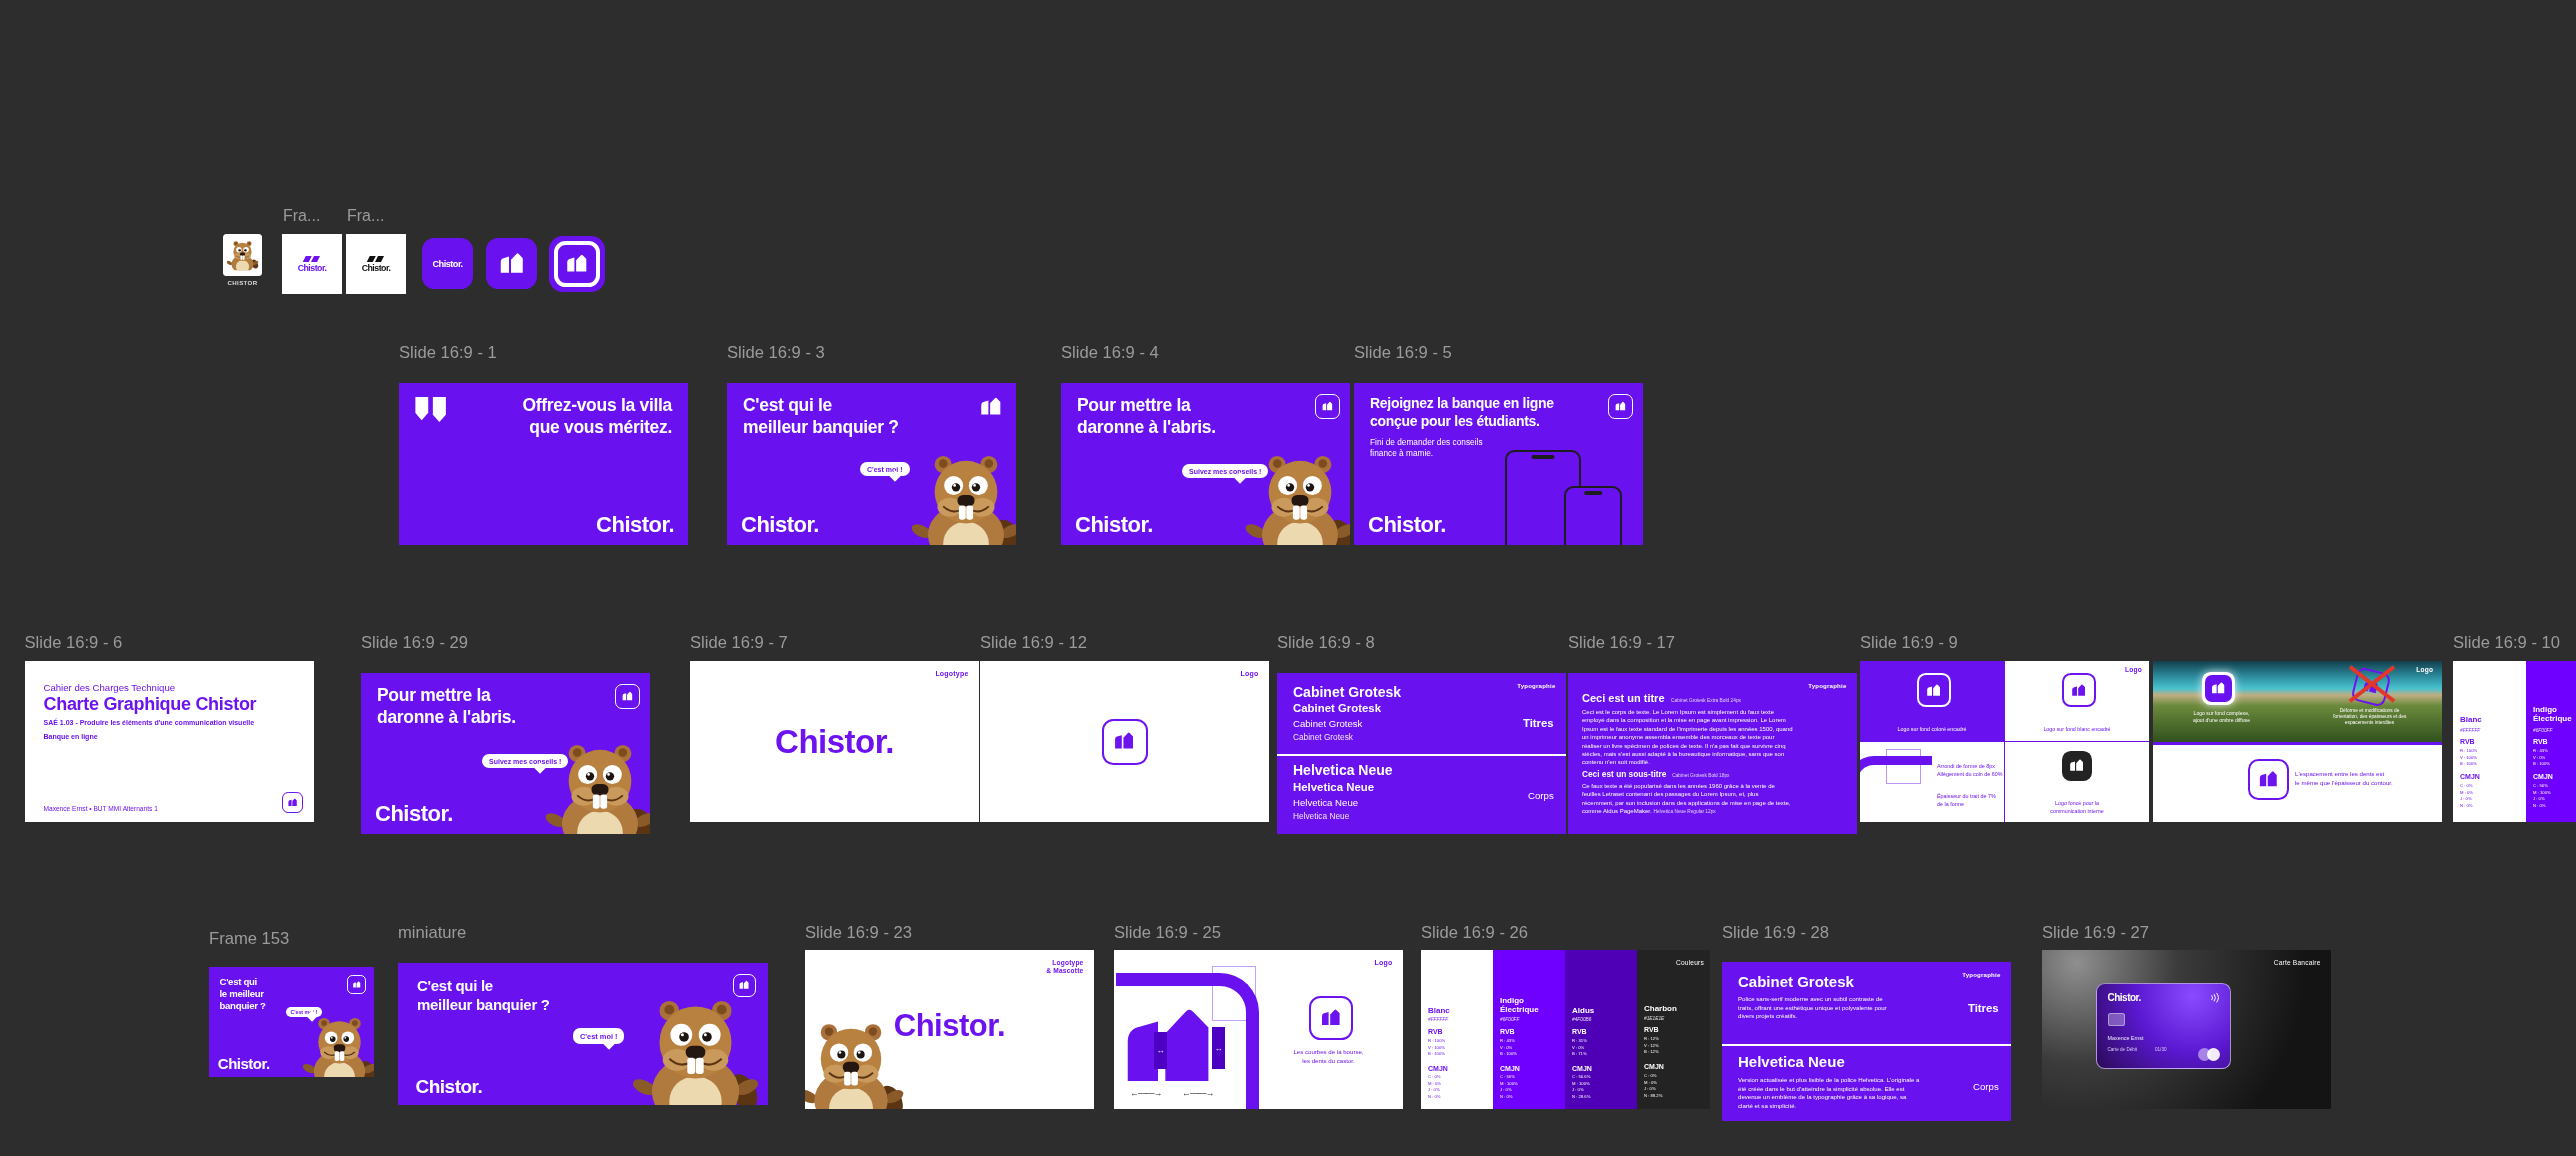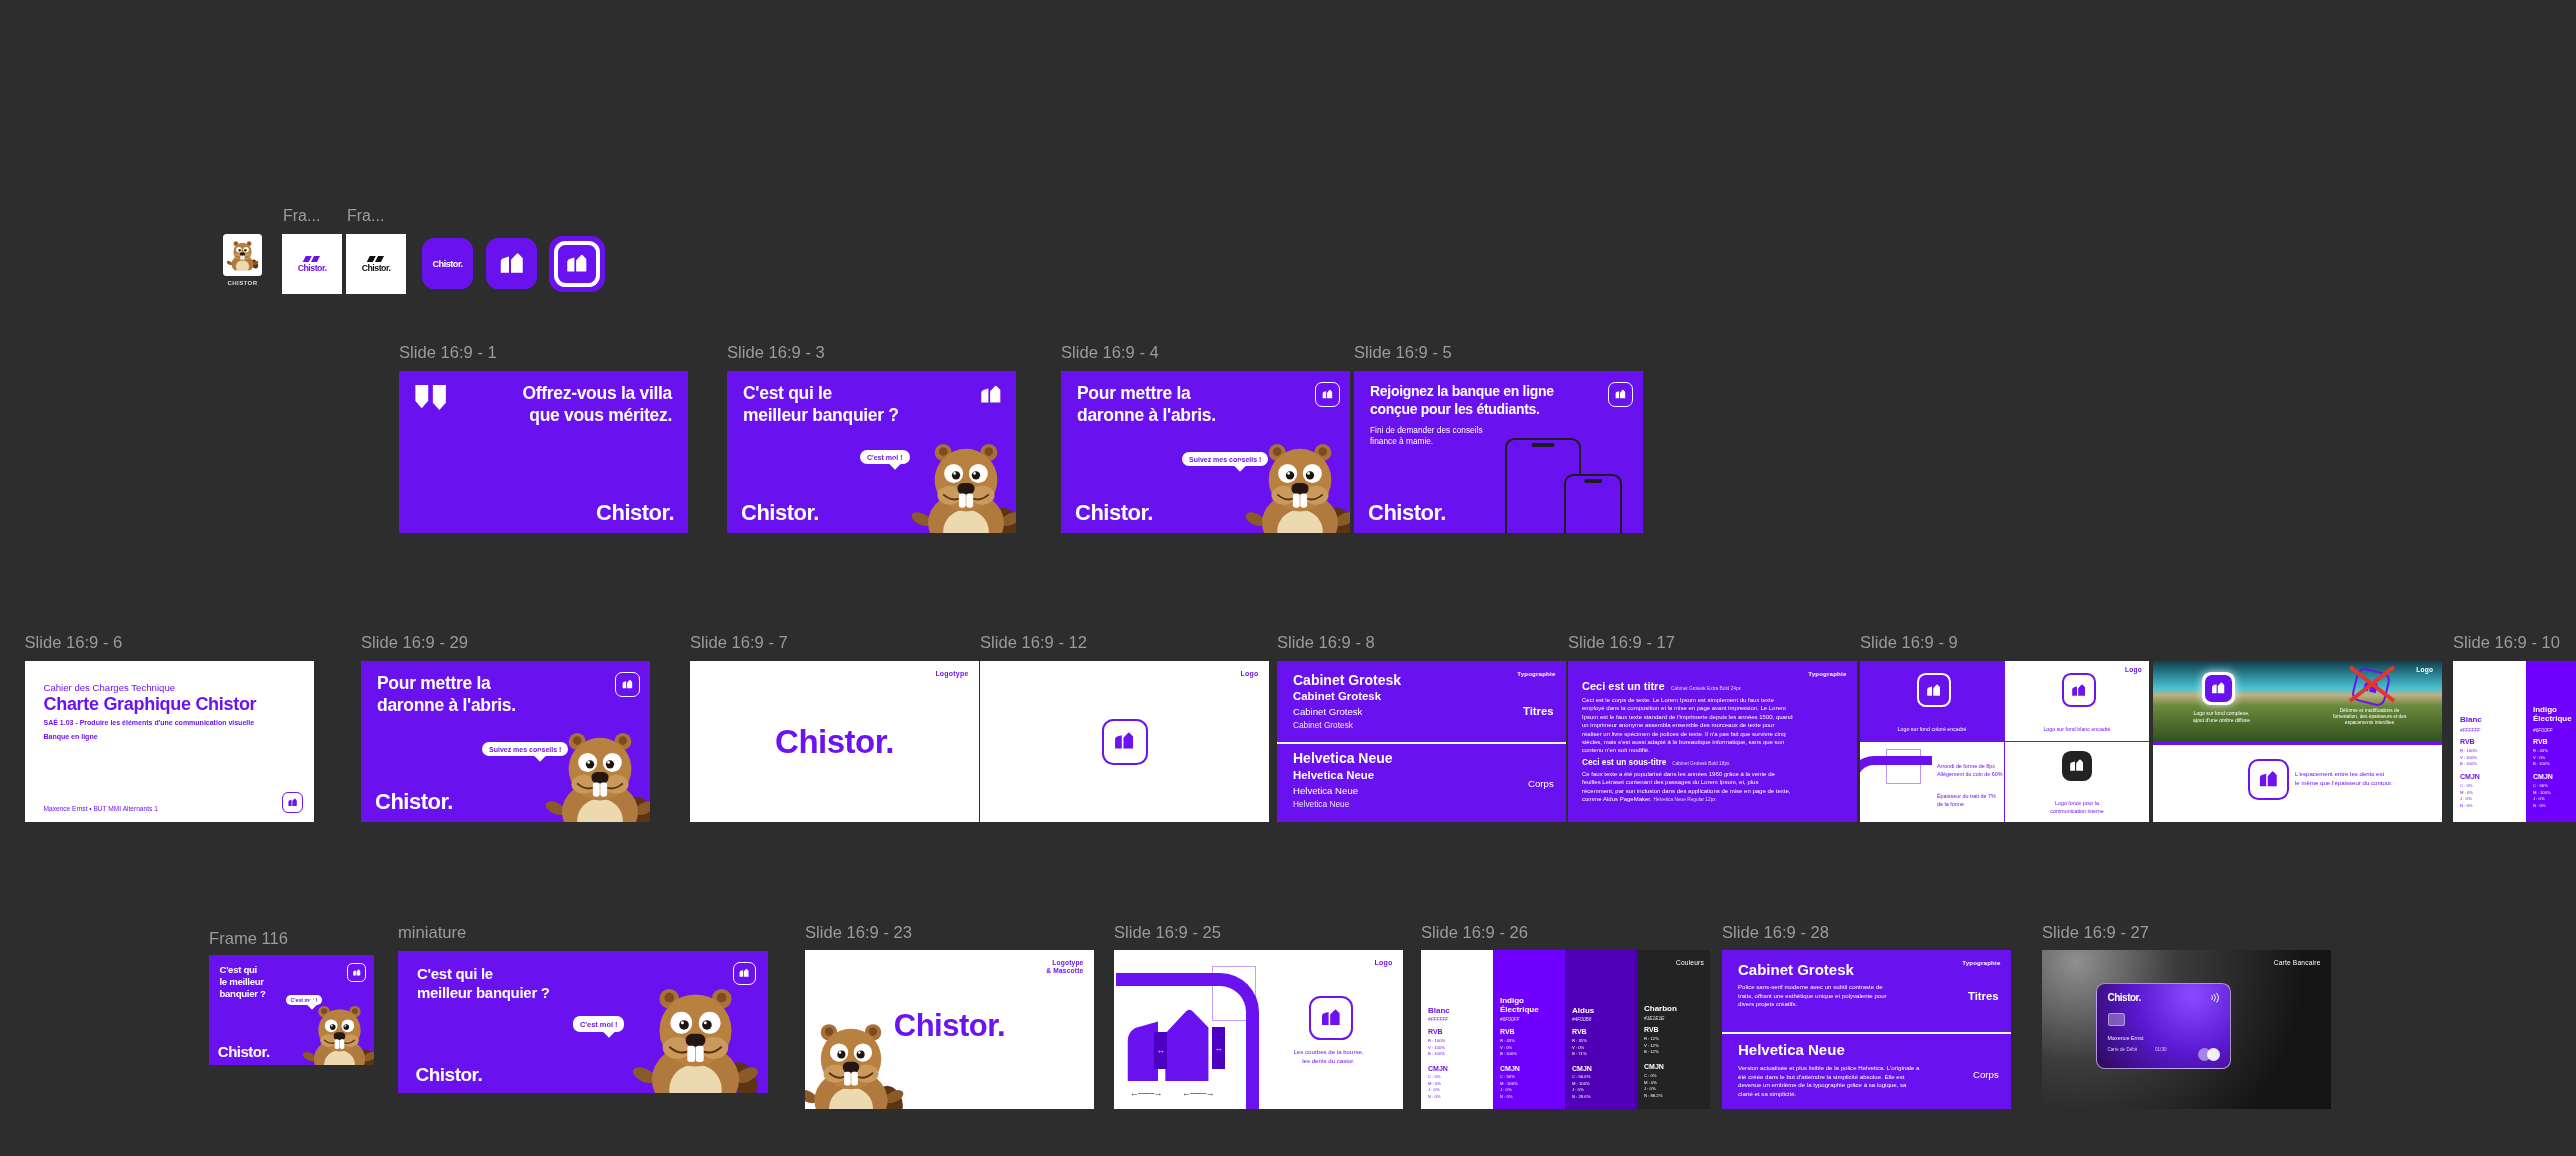--- a/index.html
+++ b/index.html
@@ -1,19 +1,19 @@
 <!DOCTYPE html>
 <html style="font-size:14px"><head>
 <meta charset="utf-8">
 <style>
   html,body{margin:0;padding:0;background:#2D2D2D;font-family:"Liberation Sans",sans-serif;}
   #canvas{position:relative;width:2576px;height:1157px;background:#2D2D2D;overflow:hidden;}
   .lbl{position:absolute;color:#9B9B9B;font-size:16.6px;white-space:nowrap;cursor:default;}
   .slide{position:absolute;overflow:hidden;}
-  .ps{background:#6A11F0;color:#fff;}
+  .ps{background:#6A11F0;color:#fff;margin-top:12px;}
   .ws{background:#ffffff;color:#6C13F0;}
   .pre{white-space:pre-line;}
   .abs{position:absolute;}
   .hl{font-weight:700;letter-spacing:-0.3px;line-height:1.24;}
   .wm{font-weight:800;letter-spacing:-0.5px;}
   .tag{position:absolute;font-weight:700;letter-spacing:0.2px;}
   .badge{position:absolute;border:1.8px solid currentColor;border-radius:7px;display:flex;align-items:center;justify-content:center;}
   .bubble{position:absolute;background:#fff;color:#6C13F0;font-weight:700;border-radius:7px;padding:3.5px 7px;}
   .bubble::after{content:"";position:absolute;left:62%;bottom:-3.5px;width:8px;height:8px;background:#fff;transform:rotate(45deg);}
   .divider{position:absolute;left:0;right:0;height:1.8px;background:#fff;}
@@ -352,21 +352,21 @@
 B : 100%</div>
       <div class="cmode" style="top:112px">CMJN</div>
       <div class="cvals pre" style="top:122px">C : 56%
 M : 100%
 J : 0%
 N : 0%</div>
     </div>
 
   </div>
 
-  <div class="lbl" style="left:209px;top:929px">Frame 116</div>
+  <div class="lbl" style="left:209px;top:929px">Frame 153</div>
   <div class="slide ps" style="left:209px;top:955px;width:165px;height:110px">
     <div class="abs hl pre" style="left:10.5px;top:8.8px;font-size:9.6px">C'est qui
 le meilleur
 banquier ?</div>
     <div class="badge" style="right:8px;top:8px;width:16.6px;height:16.6px;border-width:1.3px;border-radius:5.3px;color:#fff">
       <svg width="9.6" height="9.6" viewBox="0 0 24 24">
           <use href="#glyph"></use>
         </svg>
     </div>
     <div class="bubble" style="left:77px;top:40px;font-size:5.3px;padding:1.8px 4.4px">C'est moi !</div>

